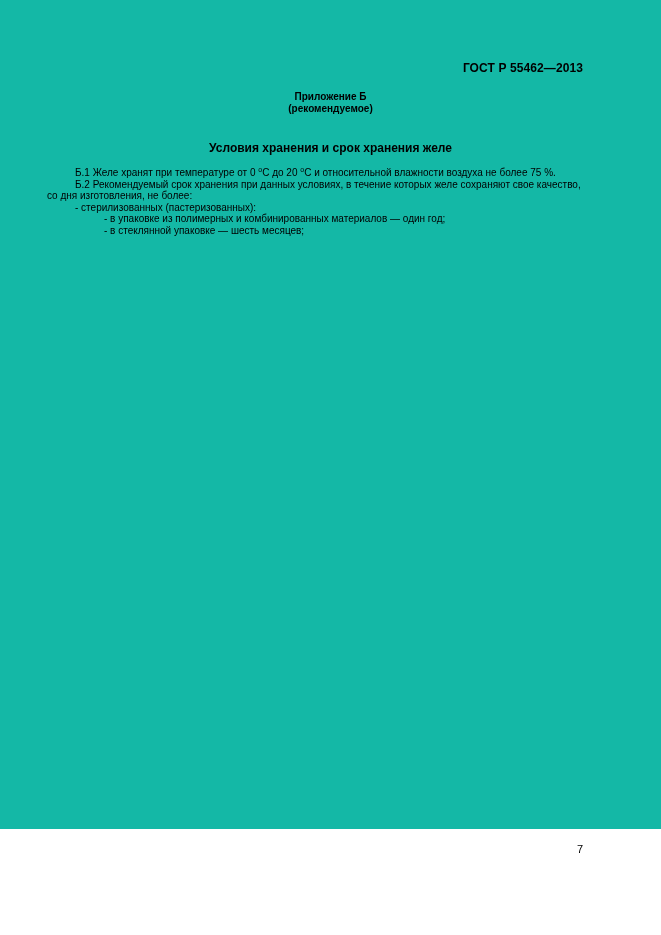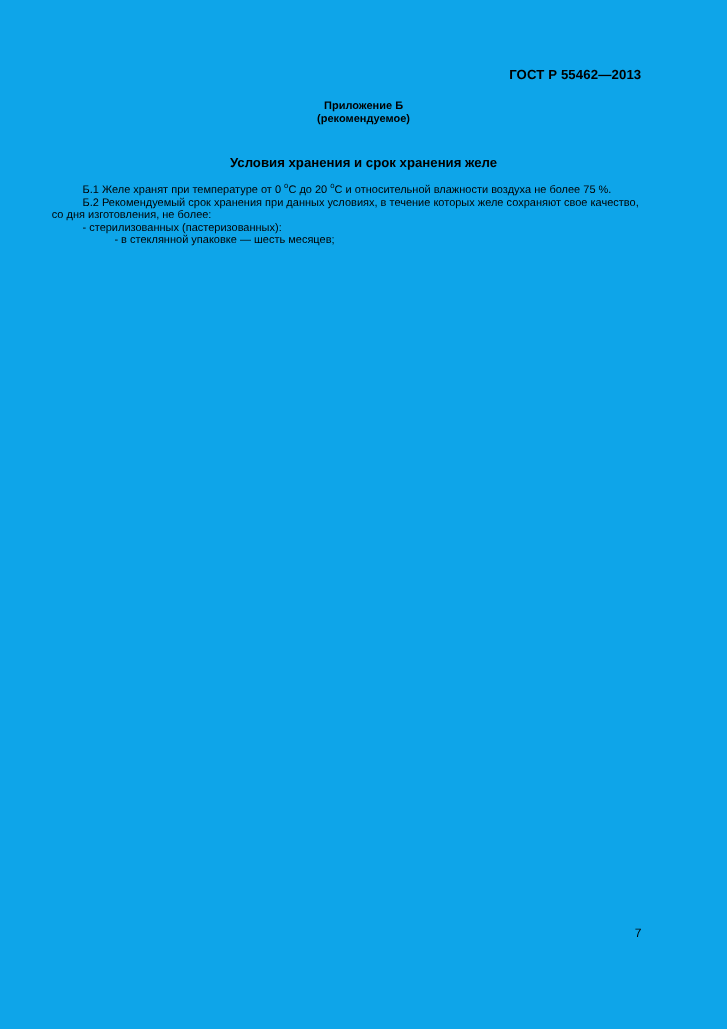--- a/index.html
+++ b/index.html
@@ -12,22 +12,22 @@
       height: 935px;
       position: relative;
       font-family: "Liberation Sans", sans-serif;
       color: #000000;
       overflow: hidden;
     }
     .page {
       position: absolute;
       left: 0; top: 0;
       width: 661px;
-      height: 935px;
-      background: #0ea5e9;
+      height: 829px;
+      background: #14b8a6;
     }
     .header-code {
       position: absolute;
       top: 61px;
       right: 78px;
       font-size: 12px;
       font-weight: bold;
       letter-spacing: 0.1px;
     }
     .appendix {
@@ -82,19 +82,20 @@
   </div>
 
   <div class="section-title">Условия хранения и срок хранения желе</div>
 
   <div class="body-text">
     <div class="line indent1"><span>Б.1 Желе хранят при температуре от 0 </span><sup>о</sup><span>С до 20 </span><sup>о</sup><span>С и относительной влажности воздуха не более 75 %.</span></div>
     <div class="line indent1">Б.2 Рекомендуемый срок хранения при данных условиях, в течение которых желе сохраняют свое качество,</div>
     <div class="line">со дня изготовления, не более:</div>
 
     <div class="line indent1">- стерилизованных (пастеризованных):</div>
+    <div class="line indent2">- в упаковке из полимерных и комбинированных материалов — один год;</div>
 
     <div class="line indent2">- в стеклянной упаковке — шесть месяцев;</div>
   </div>
 
   <div class="page-number">7</div>
 
 </div>
 
 </body></html>

